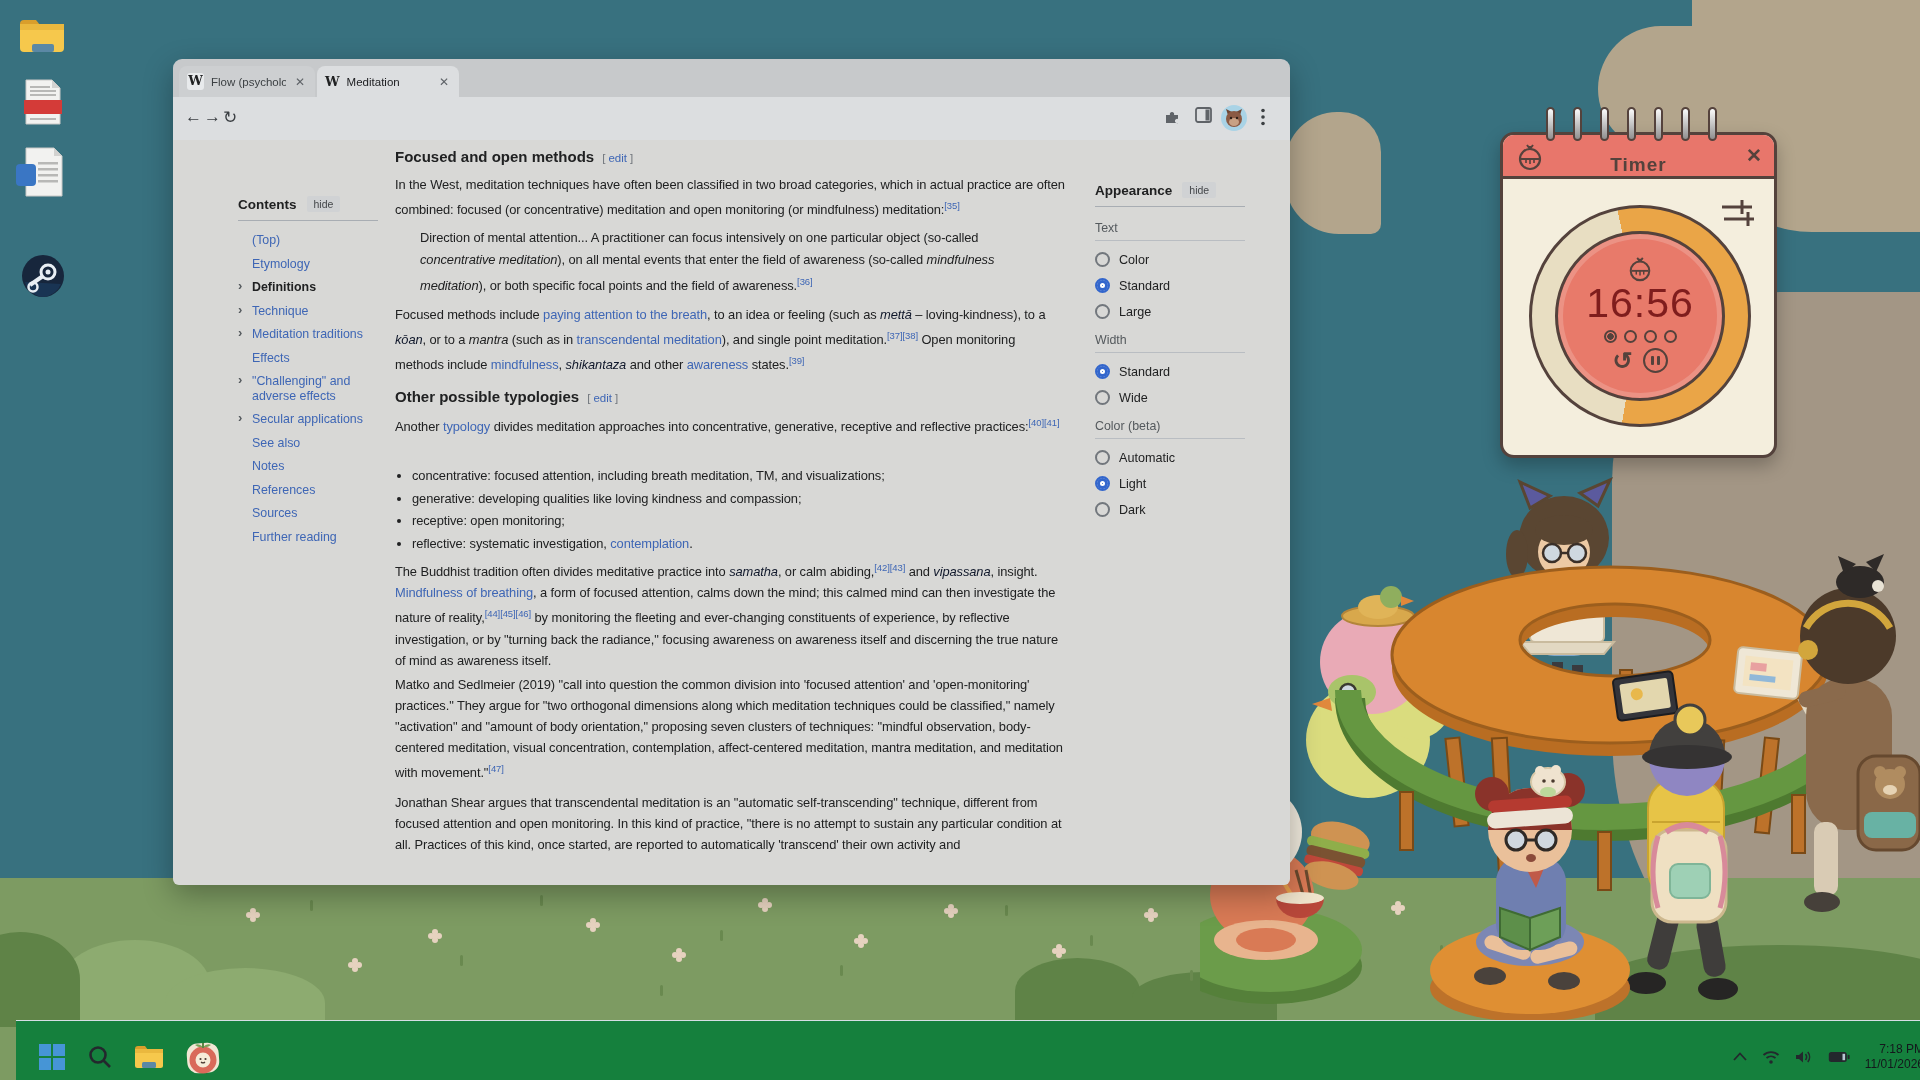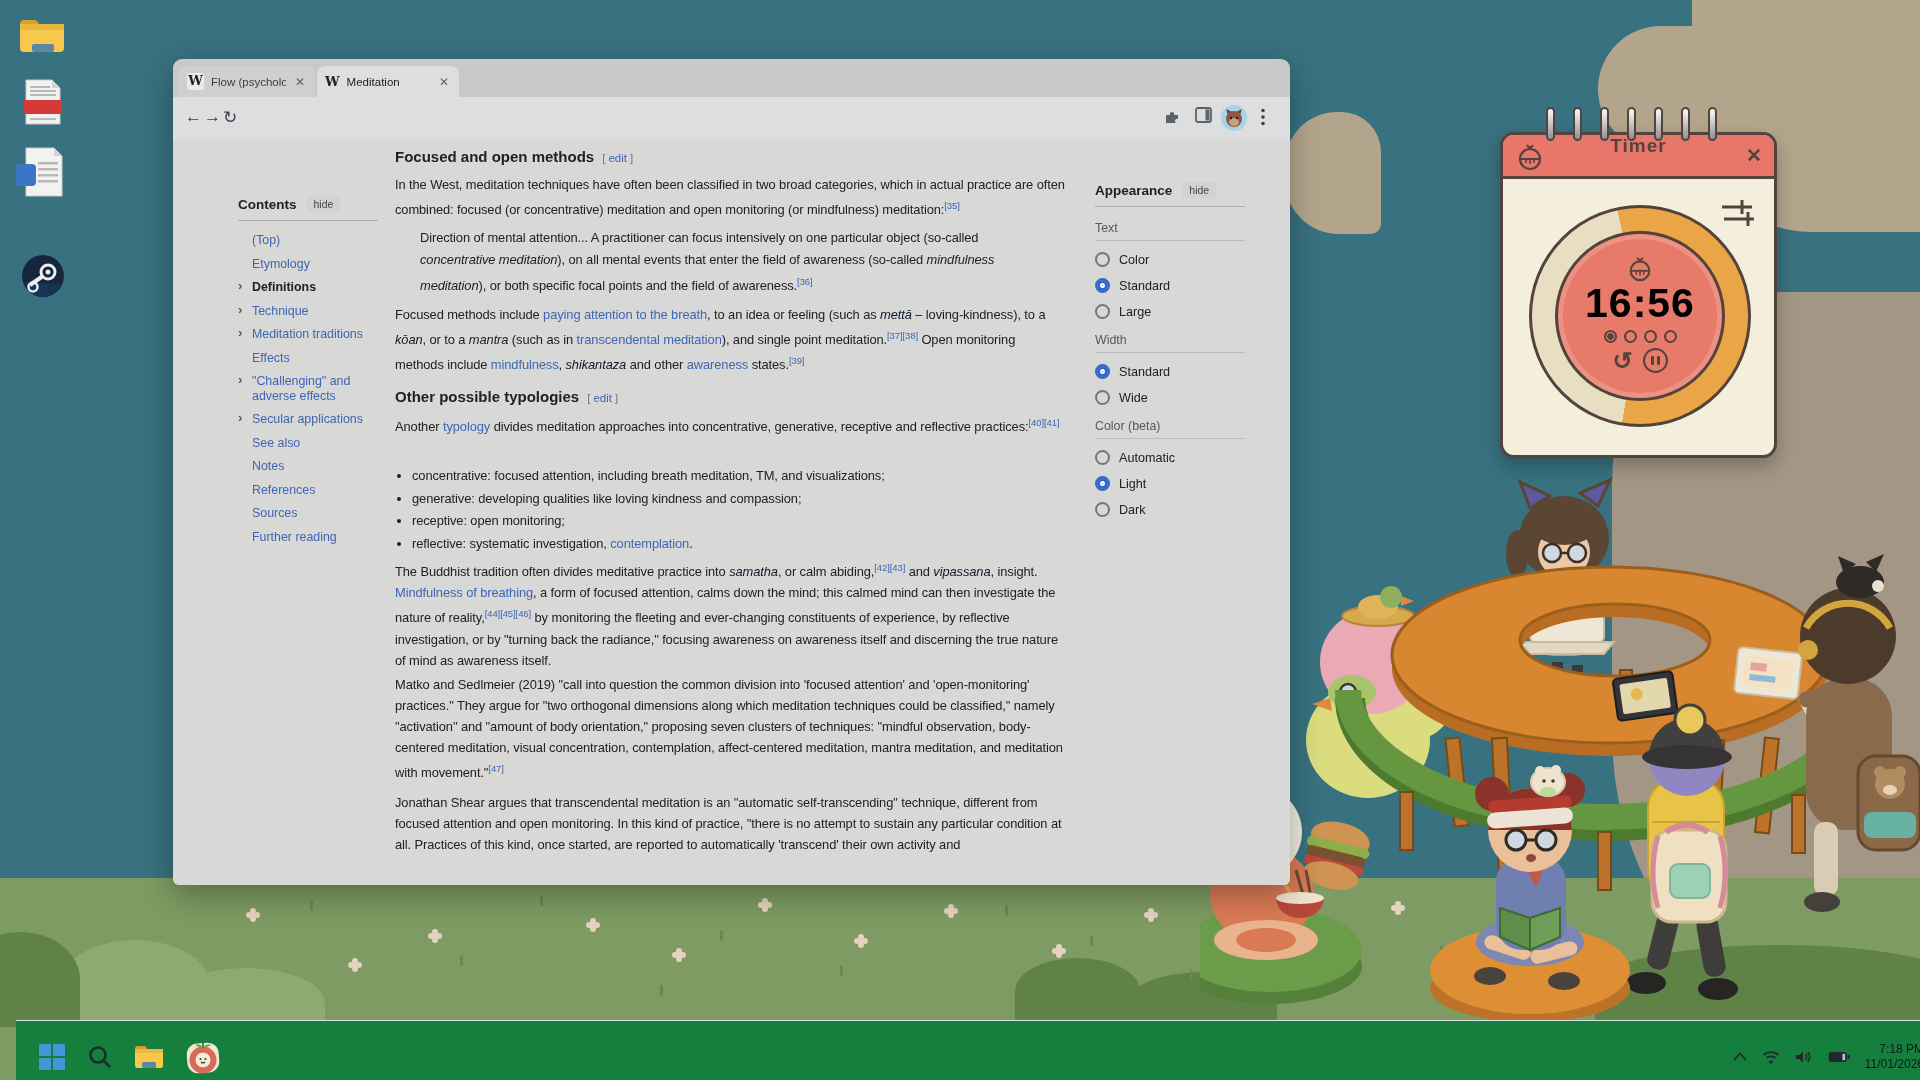--- a/index.html
+++ b/index.html
@@ -75,28 +75,28 @@
   .s-il { color:#0f172a; font-style:italic; }
   .ref { color:#3e66b5; font-size:9.5px; }
   .blist { list-style:disc; padding-left:17px; }
   .blist li { margin-bottom:4px; line-height:18.5px; }
 
   
   #timer { position:absolute; left:1500px; top:107px; width:277px; height:351px; z-index:11; }
   #t-rings { position:absolute; left:0; top:0; width:277px; height:34px; z-index:3; }
   .ring { position:absolute; top:0; width:9px; height:34px; border-radius:5px; background:linear-gradient(180deg,#fbfbfb,#8f8f8f); border:2px solid #54423c; }
   #t-card { position:absolute; left:0; top:25px; width:277px; height:326px; background:#f4eedd; border:3px solid #54423c; border-radius:14px; box-shadow:0 8px 18px rgba(0,0,0,.25); }
-  #t-header { position:absolute; left:0; top:0; width:271px; height:44px; background:#e8766b; border-bottom:3px solid #54423c; border-radius:11px 11px 0 0; display:flex; align-items:flex-start; justify-content:center; }
+  #t-header { position:absolute; left:0; top:0; width:271px; height:44px; background:#e8766b; border-bottom:3px solid #54423c; border-radius:11px 11px 0 0; display:flex; align-items:flex-end; justify-content:center; }
   #t-title { font-size:19px; font-weight:bold; color:#54423c; letter-spacing:1px; }
   #t-close { position:absolute; right:12px; top:9px; font-size:19px; font-weight:bold; color:#54423c; }
   #t-tomato-h { position:absolute; left:12px; top:8px; }
   #t-settings { position:absolute; right:18px; top:62px; }
   #t-ring { position:absolute; left:26px; top:70px; width:222px; height:222px; border-radius:50%; border:3px solid #54423c; }
   #t-inner { position:absolute; left:23px; top:23px; width:170px; height:170px; border-radius:50%; background:#e87a6a; border:3px solid #54423c; box-shadow:inset 0 0 0 5px rgba(255,255,255,.18); display:flex; flex-direction:column; align-items:center; }
-  #t-time { font-size:41px; font-weight:bold; color:#000000; letter-spacing:1px; margin-top:-2px; }
+  #t-time { font-size:41px; font-weight:normal; color:#7f1d1d; letter-spacing:1px; margin-top:-2px; }
   #t-dots { display:flex; gap:7px; margin-top:3px; }
   .tdot { width:13px; height:13px; border-radius:50%; border:2.5px solid #54423c; }
   .tdot.done { background:radial-gradient(circle at 50% 50%, #54423c 0 3px, transparent 3.5px); }
   #t-btns { display:flex; gap:10px; align-items:center; margin-top:5px; }
   #t-restart { font-size:24px; font-weight:bold; color:#54423c; line-height:24px; }
   #t-pause { width:25px; height:25px; border-radius:50%; border:2.5px solid #54423c; display:flex; align-items:center; justify-content:center; gap:3px; }
   #t-pause i { width:3px; height:9px; background:#54423c; border-radius:1px; }
 
   
   #taskbar { position:absolute; left:16px; top:1020px; width:1920px; height:72px; background:#15803d; border-top:1px solid #d5dee5; z-index:20; display:flex; align-items:center; }

